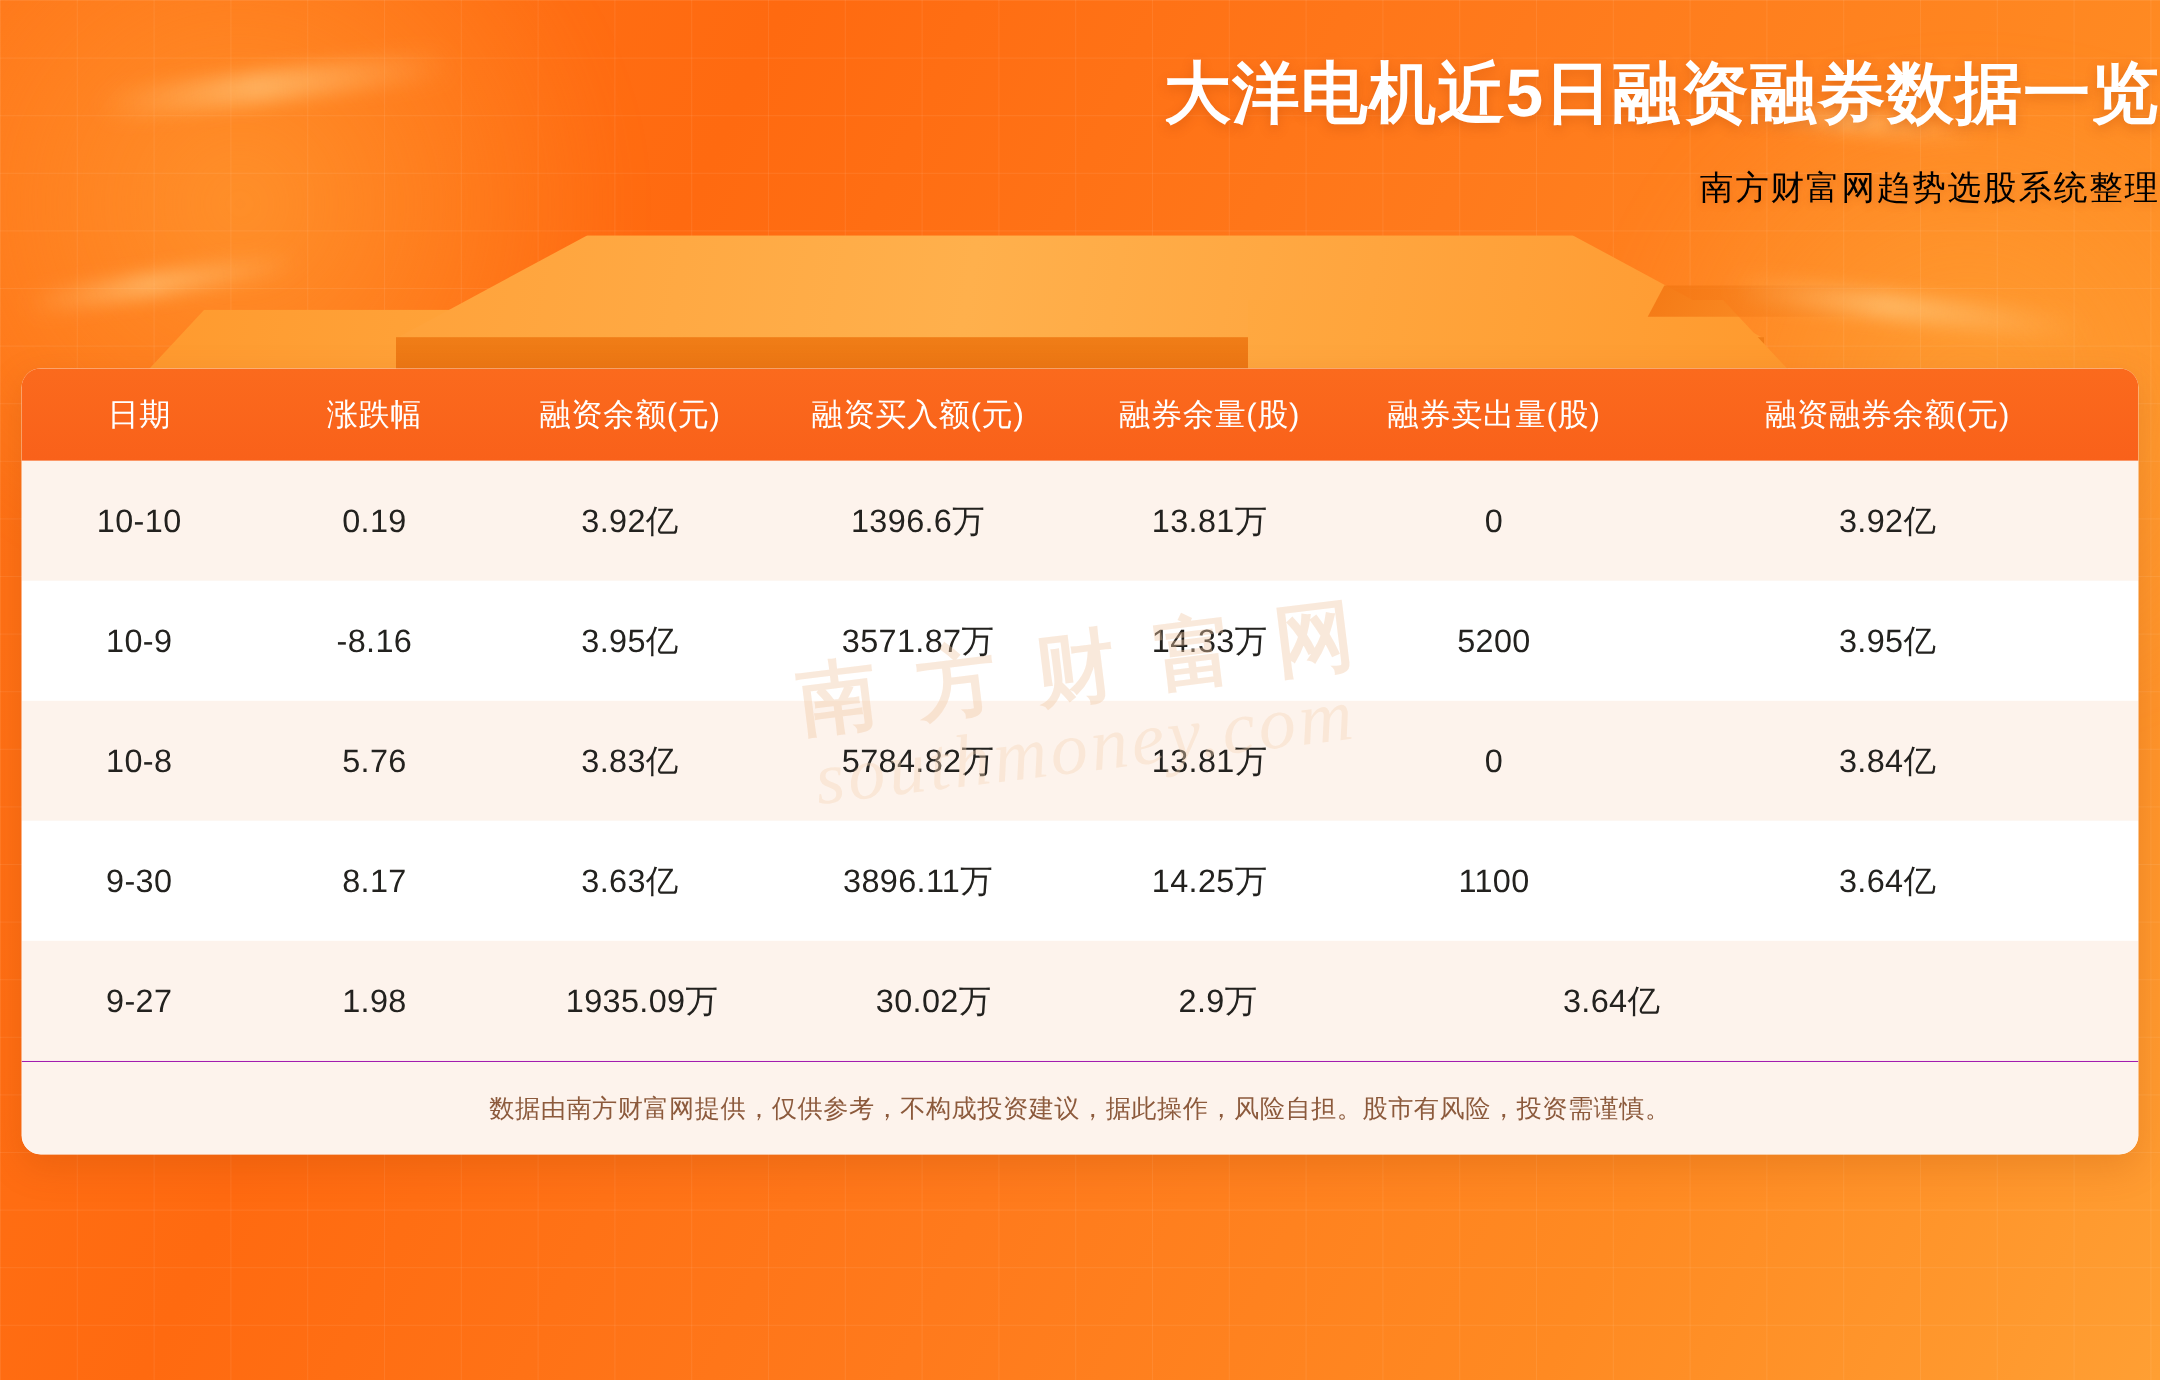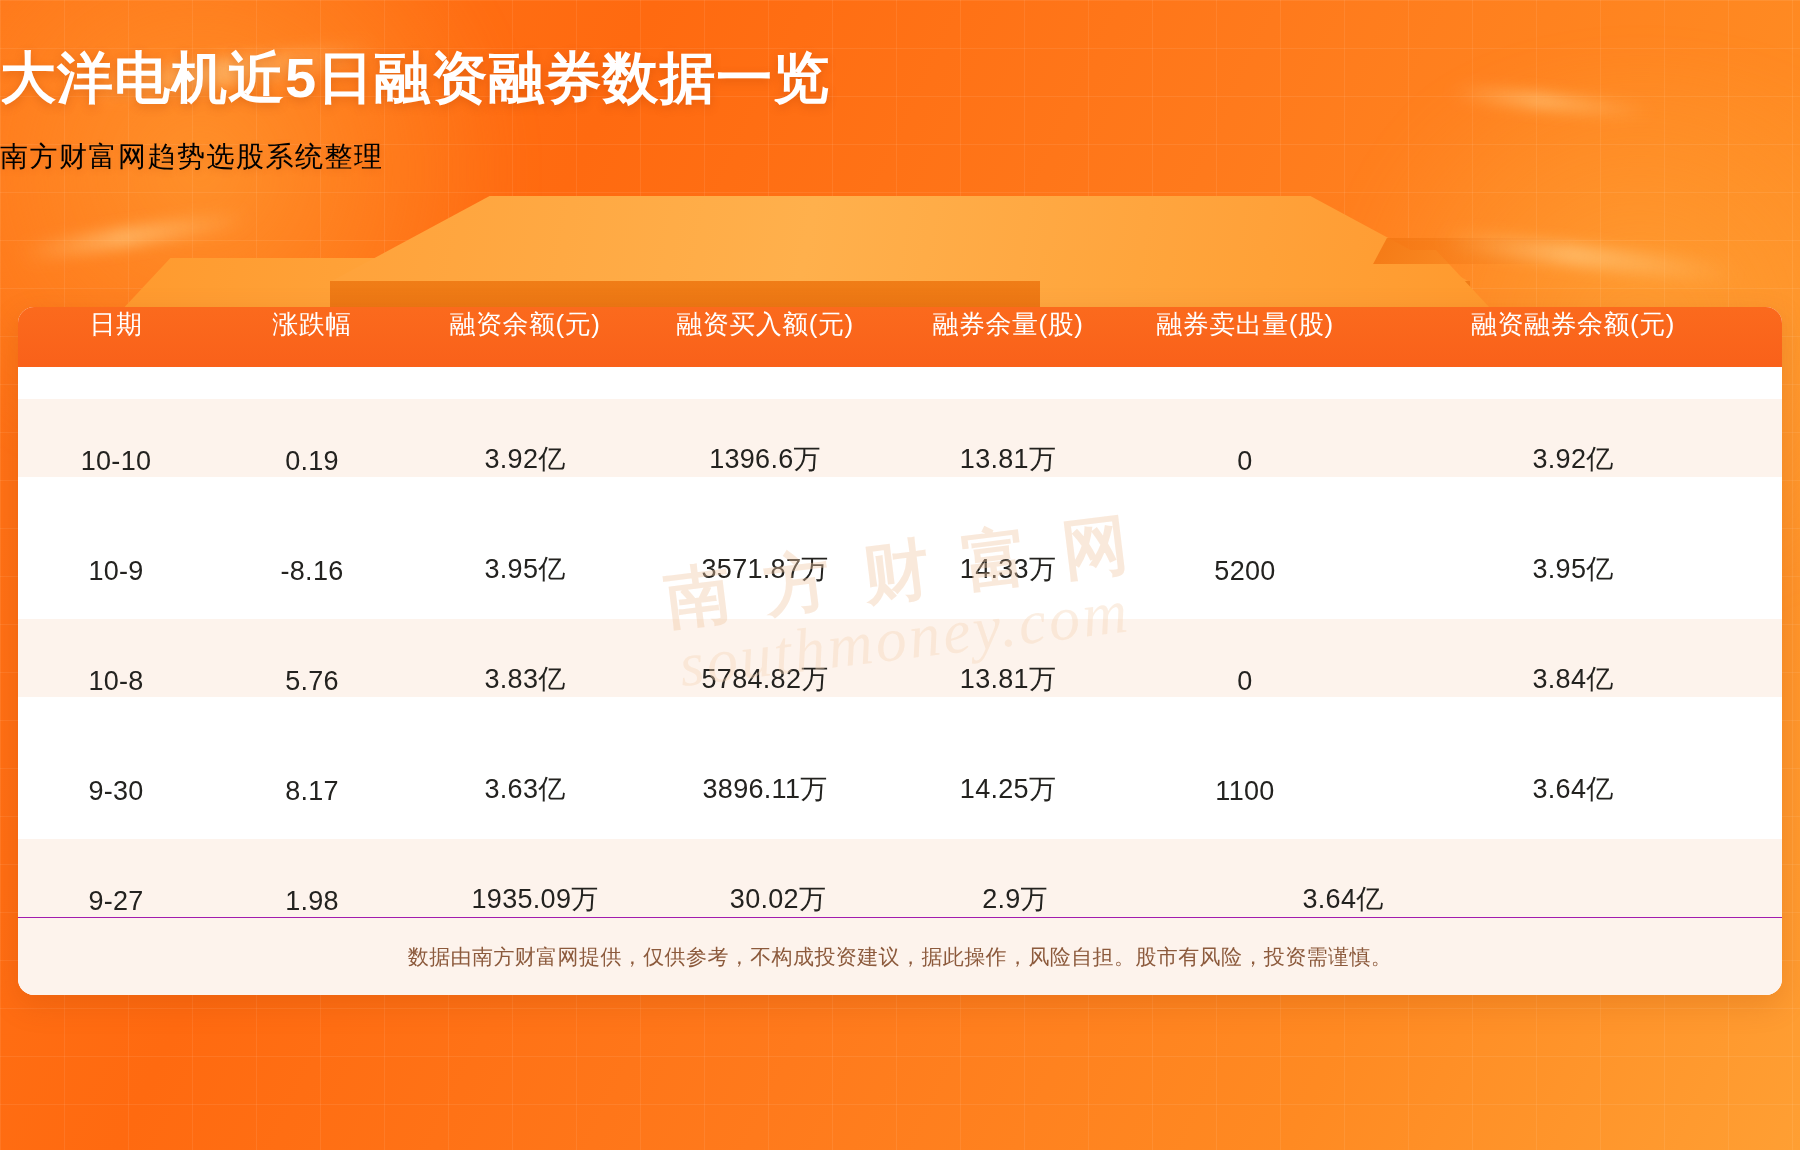--- a/index.html
+++ b/index.html
@@ -86,21 +86,21 @@
     position: absolute; left: 634px; top: 254px; width: 44px; height: 40px;
     background: linear-gradient(180deg, #ffa539 0%, #f48a1c 100%);
   }
   .p-shard {
     position: absolute; right: 230px; top: 238px; width: 190px; height: 26px;
     background: linear-gradient(90deg, rgba(244,120,20,0.9), rgba(255,150,50,0.2));
     transform: skewX(-28deg);
   }
 
   
-  .header { position: absolute; left: 0; right: 0; top: 0; text-align: left; }
+  .header { position: absolute; left: 18px; right: 0; top: 0; text-align: right; }
   .title {
     margin-top: 44px;
     font-size: 56px; font-weight: 700; color: #ffffff;
     letter-spacing: 1px; line-height: 1.22;
     text-shadow: 0 3px 10px rgba(170,60,0,0.30);
   }
   .subtitle {
     margin-top: 26px;
     font-size: 28px; font-weight: 400; color: #000000;
     letter-spacing: 1.5px;
@@ -108,29 +108,29 @@
   }
 
   
   .card {
     position: absolute; left: 18px; top: 307px; width: 1764px;
     border-radius: 16px; overflow: hidden;
     box-shadow: 0 10px 30px rgba(150,55,0,0.18);
     background: #ffffff;
   }
   .thead {
-    display: flex; 
-    height: 60px;
+    display: flex; align-items: center;
+    height: 77px;
     background: linear-gradient(180deg, #fb6a1d 0%, #f9611a 100%);
   }
   .thead .cell {
     color: #ffffff; font-size: 26px; font-weight: 400;
     text-align: center; letter-spacing: 0.5px;
   }
-  .trow { display: flex; align-items: flex-end; height: 78px; position: relative; z-index: 2; margin-top: 32px; }
+  .trow { display: flex; align-items: center; height: 100px; position: relative; z-index: 2; }
   .trow.odd  { background: #fdf3ec; }
   .trow.even { background: #ffffff; }
   .trow .cell {
     color: #23221f; font-size: 27px; font-weight: 400;
     text-align: center; letter-spacing: 0.3px;
   }
 
   
   .c0 { width: 196px; }
   .c1 { width: 196px; }

